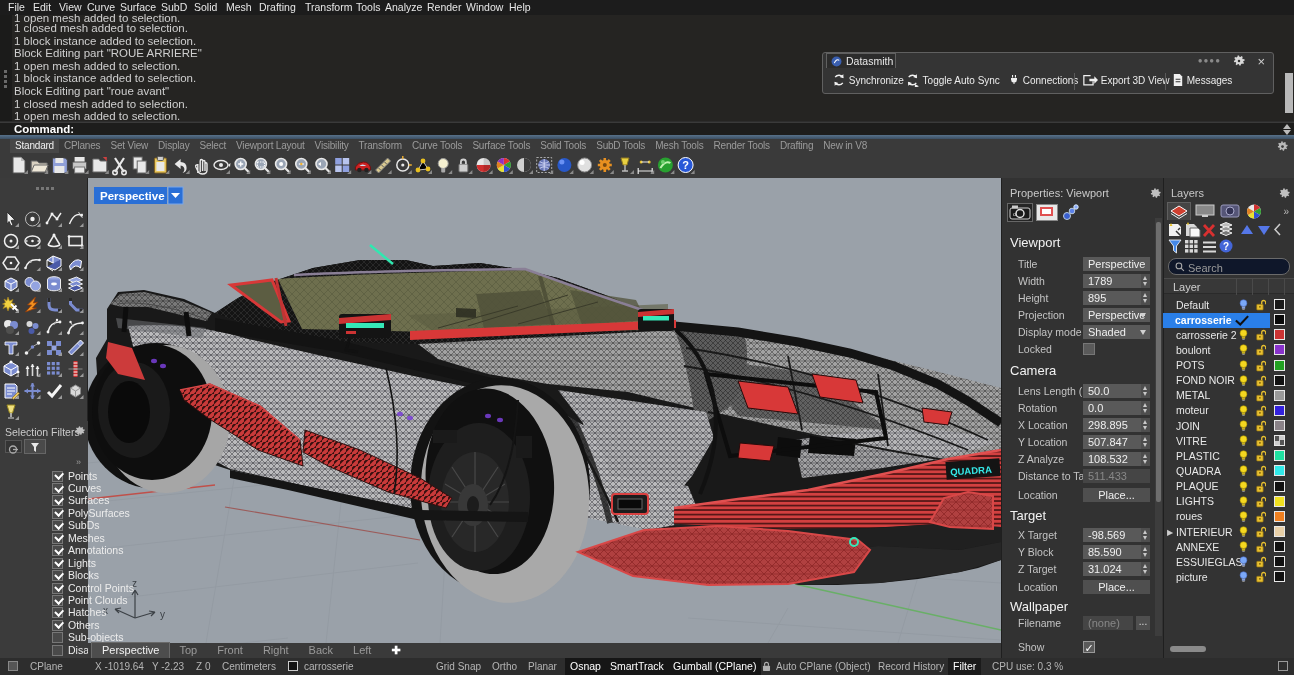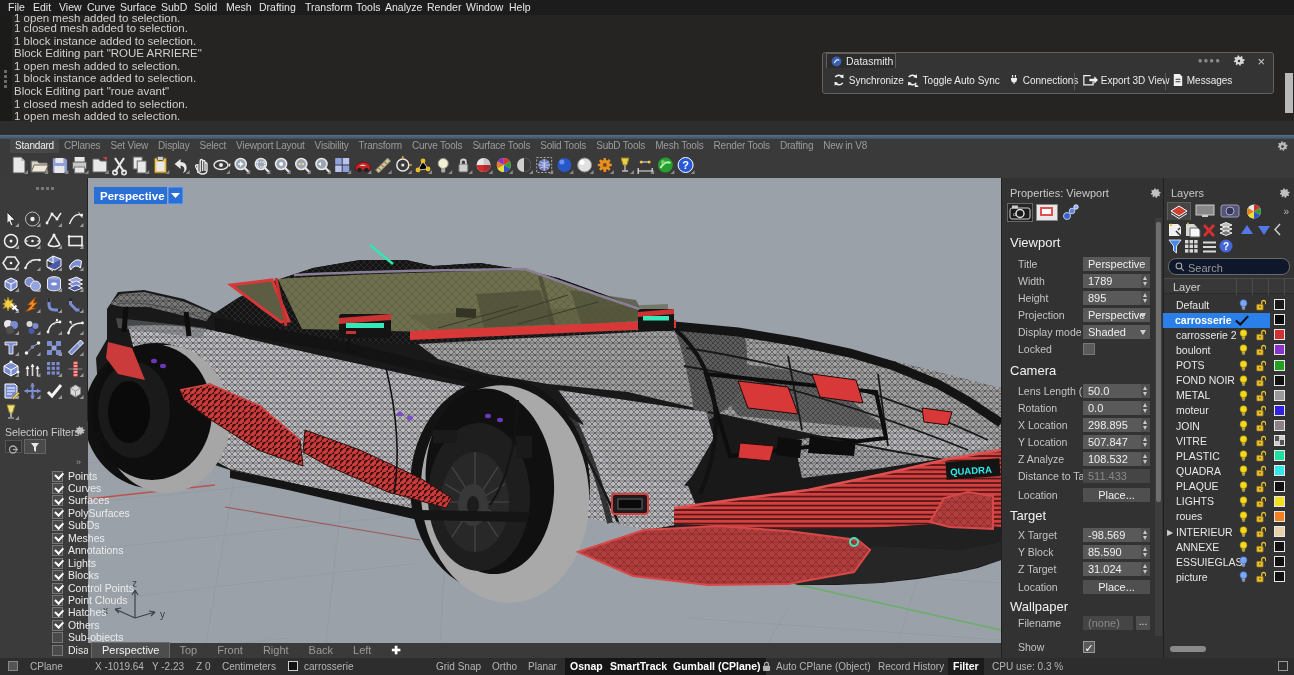--- a/index.html
+++ b/index.html
@@ -60,21 +60,21 @@
 
 #datasmith { left:822px; top:52px; width:452px; height:42px; background:#343434;
   border:1px solid #606060; border-radius:3px; }
 #dstab { position:absolute; left:3px; top:0px; width:70px; height:15px; background:#2c2c2c;
   border:1px solid #606060; border-bottom:none; color:#e8e8e8; font-size:10.5px; line-height:15px; }
 #dsbtns { position:absolute; left:4px; top:18px; height:20px; color:#ececec; font-size:10px;
   line-height:20px; white-space:nowrap; width:444px;text-align:right; }
 
 #statusbar { left:0; top:658px; width:1294px; height:17px; background:#2d2d2d; color:#b5b5b5;
   font-size:10px; line-height:17px; white-space:nowrap; }
-#statusbar .chip { background:#161616; color:#fff; font-weight:bold; padding:0 5px; display:inline-block; height:17px; font-size:10.5px;}
+#statusbar .chip { background:#161616; color:#fff; font-weight:normal; padding:0 5px; display:inline-block; height:17px; font-size:10.5px;}
 #statusbar span { display:inline-block;text-align:right; }
 </style>
 </head>
 <body>
 <div id="root">
   <div class="abs" id="menubar">
       <span style="position:absolute;left:8px;top:0">File</span>
       <span style="position:absolute;left:33px;top:0">Edit</span>
       <span style="position:absolute;left:59px;top:0">View</span>
       <span style="position:absolute;left:87px;top:0">Curve</span>
@@ -98,20 +98,24 @@
     <div class="hl" style="top:44.8px">1 open mesh added to selection.</div>
     <div class="hl" style="top:57.4px">1 block instance added to selection.</div>
     <div class="hl" style="top:70px">Block Editing part "roue avant"</div>
     <div class="hl" style="top:82.6px">1 closed mesh added to selection.</div>
     <div class="hl" style="top:95.2px">1 open mesh added to selection.</div>
     <div style="position:absolute;right:1px;top:58px;width:8px;height:40px;background:#b9b9b9"></div>
   </div>
   <div class="abs" id="histgutter">
       <div style="position:absolute;left:4px;top:55px;width:3px;height:3px;background:#6a6a6a;box-shadow:0 5px #6a6a6a,0 10px #6a6a6a,0 15px #6a6a6a"></div>
     </div>
+  <div class="abs" id="cmdline">Command:<span style="position:absolute;right:2px;top:1px;width:9px;height:11px">
+        <span style="position:absolute;top:0;left:0;border-left:4px solid transparent;border-right:4px solid transparent;border-bottom:5px solid #bbb"></span>
+        <span style="position:absolute;bottom:0;left:0;border-left:4px solid transparent;border-right:4px solid transparent;border-top:5px solid #bbb"></span>
+      </span></div>
   <div class="abs" id="bluesep"></div>
   <div class="abs" id="tabbar"><b style="margin-left:10px">Standard</b><span>CPlanes</span><span>Set View</span><span>Display</span><span>Select</span><span>Viewport Layout</span><span>Visibility</span><span>Transform</span><span>Curve Tools</span><span>Surface Tools</span><span>Solid Tools</span><span>SubD Tools</span><span>Mesh Tools</span><span>Render Tools</span><span>Drafting</span><span>New in V8</span>
    <svg style="position:absolute;right:6px;top:2px" width="11" height="11" viewBox="0 0 24 24">
         <path fill="#b9b9b9" d="M12 8a4 4 0 100 8 4 4 0 000-8zm9 4l2.5-1-1-3-2.7.3-1.4-2 1.2-2.4-2.6-1.8L15 4l-2.3-.6L12 .8 9.3 1l-.4 2.7L6.6 5 4.2 3.8 2.5 6.4 4.6 8l-.3 2.3-2.6 1 .7 3 2.7-.2 1.3 2-1.2 2.4 2.6 1.8L9.7 18l2.3.6.7 2.6 2.7-.2.4-2.7 2.3-1.3 2.4 1.2 1.7-2.6-2.1-1.6z"></path>
         <circle cx="12" cy="12" r="3" fill="#3a3a3a"></circle>
       </svg></div>
   <div class="abs" id="iconrow"><svg width="740" height="25" viewBox="0 0 740 25" id="toprowicons">
         <g transform="translate(10.0,3)">
           <path d="M3 1 h8 l4 4 v12 h-12 z" fill="#e8e8e8" stroke="#555"></path>
           <path d="M11 1 l4 4 h-4 z" fill="#bbb"></path>

